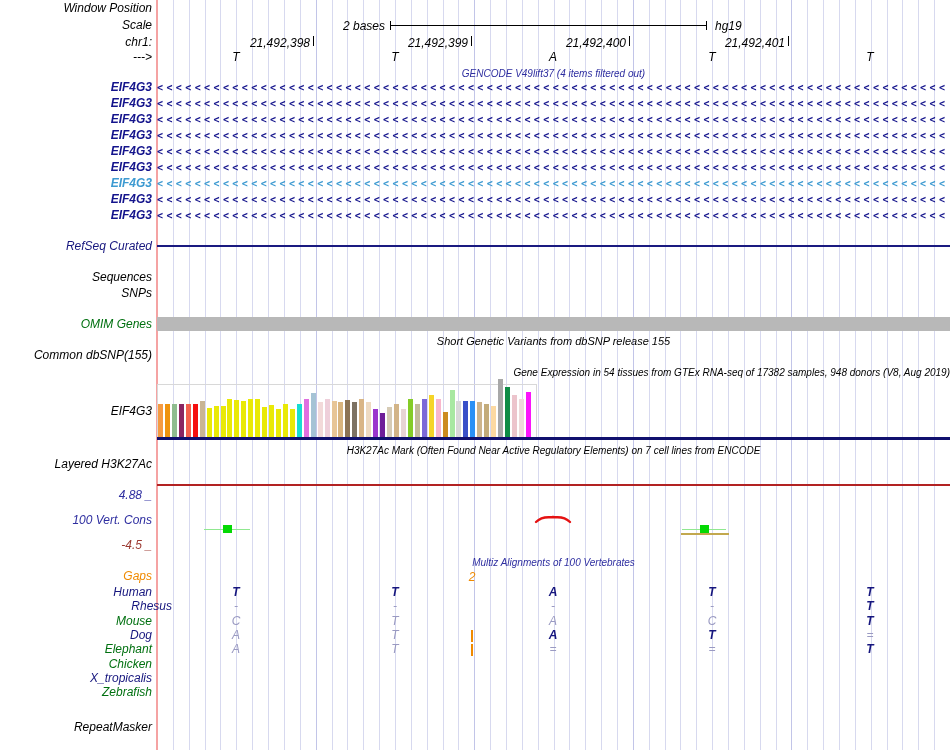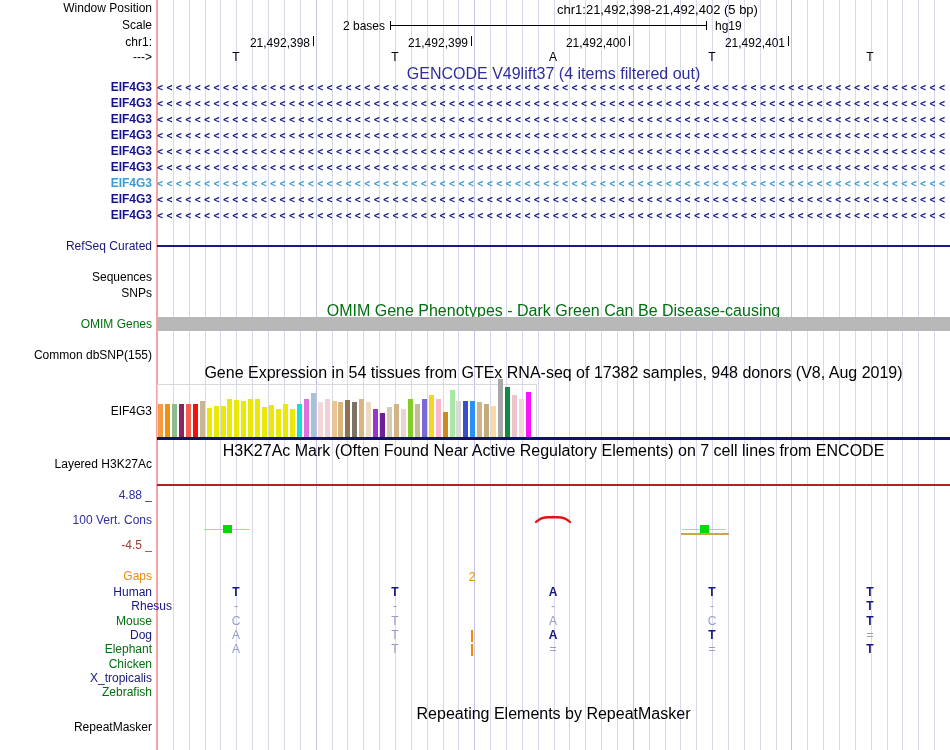--- a/index.html
+++ b/index.html
@@ -4,25 +4,25 @@
 <style>
   :root{
     --navy:#16167e; --green:#007010; --orange:#f08a00; --title-blue:#2e2ea0;
     --letter-light:#9a9ac2; --guide:#d7d9ef; --guide-dark:#c2c5e8; --edge-pink:#f5a3a3;
     --refseq-line:#1a1a80; --h3k-line:#b22222; --gtex-base:#10106e; --omim-bar:#b8b8b8;
     --cons-green:#04d904; --cons-green-light:#90e890; --cons-olive:#c2a84e; --arc-red:#e51212;
     --gencode-light:#3d9ad1;
   }
   html,body{margin:0;padding:0;background:#fff;}
   #canvas{position:relative;width:950px;height:750px;background:#fff;overflow:hidden;
-          font-family:"Liberation Sans",sans-serif;color:#000;}
+          font-family:"Liberation Sans",sans-serif;color:#000;font-style:italic;}
   .abs{position:absolute;}
   .side{position:absolute;left:0;width:152px;text-align:right;font-size:12px;
         height:13px;line-height:13px;white-space:nowrap;}
-  .ctr{position:absolute;left:157px;width:793px;text-align:center;font-size:16px;
+  .ctr{position:absolute;left:157px;width:793px;text-align:center;font-size:10px;
        height:13px;line-height:13px;white-space:nowrap;}
   .small{font-size:11px;}
   .c-navy{color:var(--navy);} .c-green{color:var(--green);} .c-orange{color:var(--orange);}
   .c-blue{color:var(--title-blue);} .c-minred{color:#9c3a32;}
   .guide{position:absolute;top:0;width:1px;height:750px;background:var(--guide);}
   .guide.dark{background:var(--guide-dark);}
   .hline{position:absolute;left:157px;width:793px;}
   .chev{position:absolute;left:157px;width:793px;height:14px;line-height:14px;overflow:hidden;
         font-family:"DejaVu Sans Mono",monospace;font-size:10px;font-weight:bold;
         letter-spacing:3.4px;white-space:nowrap;}
@@ -87,21 +87,20 @@
       <div class="guide" style="left: 870.7px;"></div>
       <div class="guide" style="left: 886.6px;"></div>
       <div class="guide" style="left: 902.4px;"></div>
       <div class="guide" style="left: 918.3px;"></div>
       <div class="guide" style="left: 934.1px;"></div>
     </div>
 
   <div class="abs" style="left:156px;top:0;width:2px;height:750px;background:var(--edge-pink);"></div>
 
   <div class="side" style="top:2px;">Window Position</div>
-  <span class="abs" style="left:557px;top:2px;font-size:13px;">chr1:21,492,398-21,492,402 (5 bp)</span>
 
   <div class="side" style="top:19px;">Scale</div>
   <span class="abs" style="left:290px;top:19px;width:95px;text-align:right;font-size:12px;">2 bases</span>
   <div class="abs" style="left:390px;top:25px;width:317px;height:1px;background:#000;"></div>
   <div class="abs" style="left:390px;top:21px;width:1px;height:9px;background:#000;"></div>
   <div class="abs" style="left:706px;top:21px;width:1px;height:9px;background:#000;"></div>
   <span class="abs" style="left:715px;top:19px;font-size:12px;">hg19</span>
 
   <div class="side" style="top:36px;">chr1:</div>
   <div id="ruler-numbers">
@@ -145,27 +144,27 @@
       <div class="side" style="top: 209px; color: rgb(20, 20, 140); font-weight: bold;">EIF4G3</div>
       <div class="chev" style="top: 209px; color: rgb(20, 20, 140);">&lt;&lt;&lt;&lt;&lt;&lt;&lt;&lt;&lt;&lt;&lt;&lt;&lt;&lt;&lt;&lt;&lt;&lt;&lt;&lt;&lt;&lt;&lt;&lt;&lt;&lt;&lt;&lt;&lt;&lt;&lt;&lt;&lt;&lt;&lt;&lt;&lt;&lt;&lt;&lt;&lt;&lt;&lt;&lt;&lt;&lt;&lt;&lt;&lt;&lt;&lt;&lt;&lt;&lt;&lt;&lt;&lt;&lt;&lt;&lt;&lt;&lt;&lt;&lt;&lt;&lt;&lt;&lt;&lt;&lt;&lt;&lt;&lt;&lt;&lt;&lt;&lt;&lt;&lt;&lt;&lt;&lt;&lt;&lt;</div>
     </div>
 
   <div class="hline" style="top:245px;height:2px;background:var(--refseq-line);"></div>
   <div class="side c-navy" style="top:240px;">RefSeq Curated</div>
 
   <div class="side" style="top:271px;">Sequences</div>
   <div class="side" style="top:287px;">SNPs</div>
 
-  <div class="ctr c-green" style="top:304px;">OMIM Gene Phenotypes - Dark Green Can Be Disease-causing</div>
   <div class="hline" style="top:317px;height:14px;background:var(--omim-bar);"></div>
   <div class="side c-green" style="top:318px;">OMIM Genes</div>
 
+  <div class="ctr small" style="top:335px;">Short Genetic Variants from dbSNP release 155</div>
   <div class="side" style="top:349px;">Common dbSNP(155)</div>
 
-  <div class="ctr" style="top:366px;">Gene Expression in 54 tissues from GTEx RNA-seq of 17382 samples, 948 donors (V8, Aug 2019)</div>
+  <div class="ctr" style="top:366px;text-align:right;">Gene Expression in 54 tissues from GTEx RNA-seq of 17382 samples, 948 donors (V8, Aug 2019)</div>
   <div class="side" style="top:405px;">EIF4G3</div>
   <div class="abs" style="left:157px;top:384px;width:380px;height:1px;background:#d8d8d8;"></div>
   <div class="abs" style="left:157px;top:384px;width:1px;height:53px;background:#d8d8d8;"></div>
   <div class="abs" style="left:536px;top:384px;width:1px;height:53px;background:#d8d8d8;"></div>
   <div id="gtex-bars">
       <div class="bar" style="left: 158px; top: 404px; width: 5px; height: 33px; background: rgb(245, 155, 66);"></div>
       <div class="bar" style="left: 164.9px; top: 404px; width: 5px; height: 33px; background: rgb(239, 147, 14);"></div>
       <div class="bar" style="left: 171.9px; top: 404px; width: 5px; height: 33px; background: rgb(143, 188, 143);"></div>
       <div class="bar" style="left: 178.8px; top: 404px; width: 5px; height: 33px; background: rgb(139, 37, 98);"></div>
       <div class="bar" style="left: 185.8px; top: 404px; width: 5px; height: 33px; background: rgb(244, 96, 77);"></div>
@@ -232,20 +231,21 @@
       <div class="abs" style="left: 204px; top: 529px; width: 46px; height: 1px; background: var(--cons-green-light);"></div>
       <div class="abs" style="left: 223px; top: 525px; width: 9px; height: 8px; background: var(--cons-green);"></div>
       <div class="abs" style="left: 682px; top: 529px; width: 44px; height: 1px; background: var(--cons-green-light);"></div>
       <div class="abs" style="left: 700px; top: 525px; width: 9px; height: 8px; background: var(--cons-green);"></div>
       <div class="abs" style="left: 681px; top: 533px; width: 48px; height: 2px; background: var(--cons-olive);"></div>
     </div>
   <svg class="abs" style="left:534px;top:512px;" width="38" height="14" viewBox="0 0 38 14">
     <path d="M2 10 C 9 3, 15 6, 19 5 C 23 6, 29 3, 36 10" fill="none" stroke="var(--arc-red)" stroke-width="2.4" stroke-linecap="round"></path>
   </svg>
 
+  <div class="ctr c-blue" style="top:556px;">Multiz Alignments of 100 Vertebrates</div>
   <div class="side c-orange" style="top:570px;">Gaps</div>
   <span class="abs c-orange" style="left:466px;top:570px;width:12px;text-align:center;font-size:12px;">2</span>
   <div id="multiz-grid">
       <div class="side" style="top: 586px; color: var(--navy);">Human</div>
       <span class="al d" style="left: 229px; top: 586px;">T</span>
       <span class="al d" style="left: 388px; top: 586px;">T</span>
       <span class="al d" style="left: 546px; top: 586px;">A</span>
       <span class="al d" style="left: 705px; top: 586px;">T</span>
       <span class="al d" style="left: 863px; top: 586px;">T</span>
       <div class="side" style="top: 600px; color: var(--navy); margin-left: 20px;">Rhesus</div>
@@ -272,16 +272,15 @@
       <span class="al l" style="left: 388px; top: 643px;">T</span>
       <span class="al l" style="left: 546px; top: 643px;">=</span>
       <span class="al l" style="left: 705px; top: 643px;">=</span>
       <span class="al d" style="left: 863px; top: 643px;">T</span>
       <div class="abs" style="left: 471px; top: 644px; width: 2px; height: 12px; background: var(--orange);"></div>
       <div class="side" style="top: 658px; color: var(--green);">Chicken</div>
       <div class="side" style="top: 672px; color: var(--navy);">X_tropicalis</div>
       <div class="side" style="top: 686px; color: var(--green);">Zebrafish</div>
     </div>
 
-  <div class="ctr" style="top:707px;">Repeating Elements by RepeatMasker</div>
   <div class="side" style="top:721px;">RepeatMasker</div>
 
 </div>
 
 </body></html>

